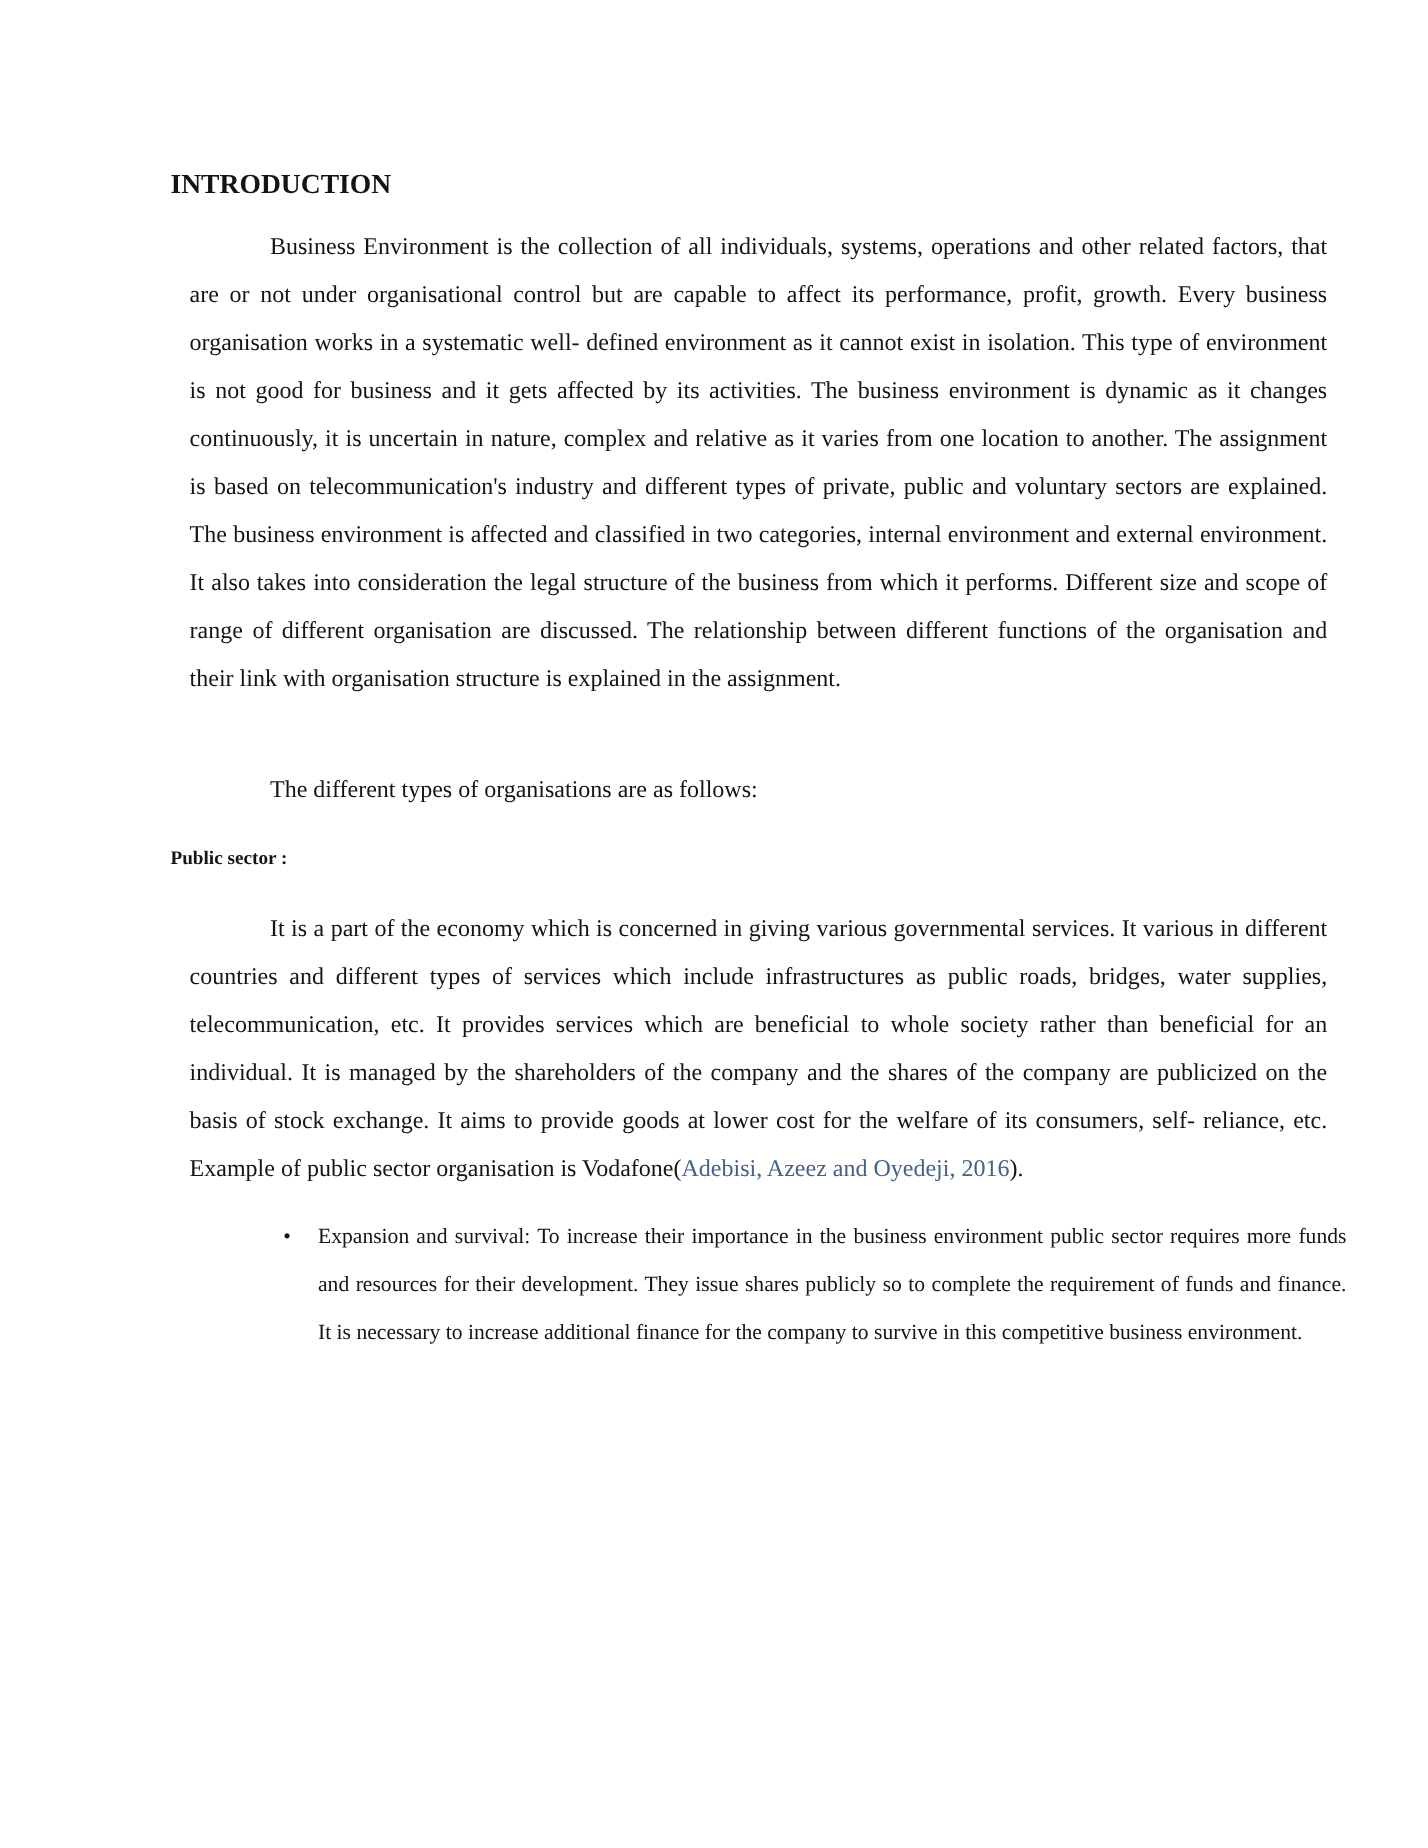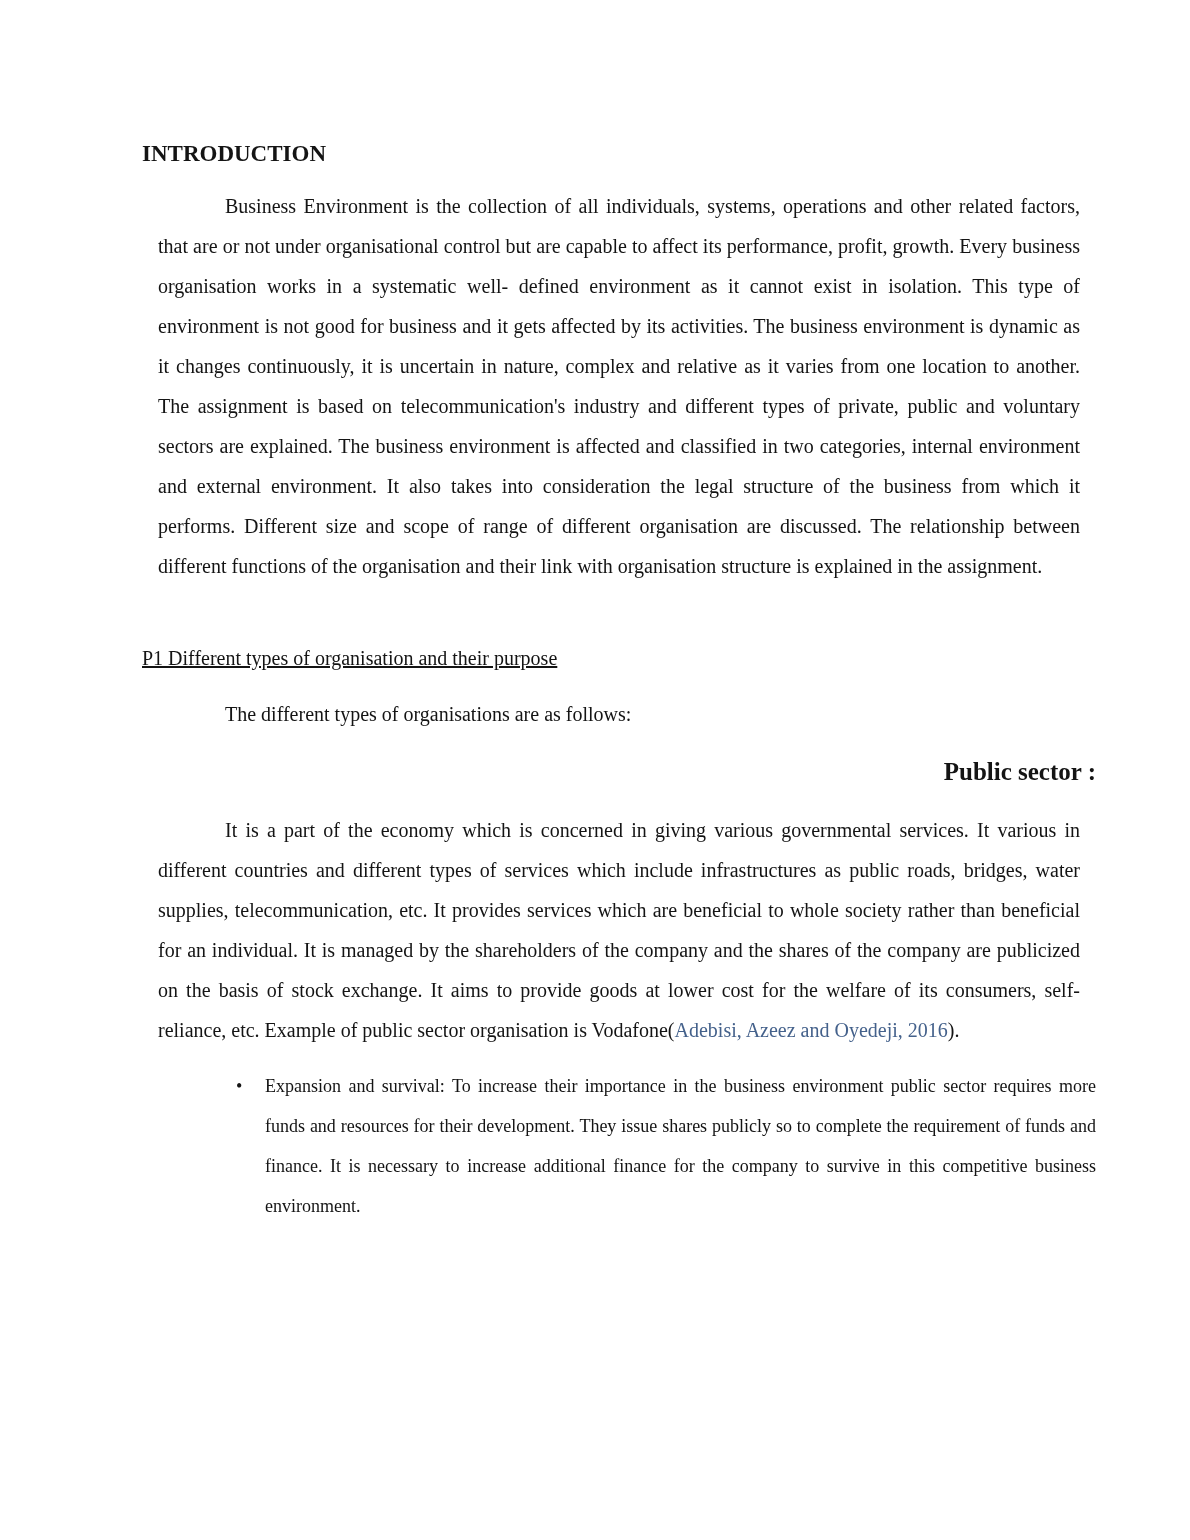--- a/index.html
+++ b/index.html
@@ -7,21 +7,21 @@
     padding: 0;
     background: #ffffff;
   }
   .page {
     position: relative;
     width: 1190px;
     height: 1371px;
     margin: 0 auto;
     background: #ffffff;
     box-sizing: border-box;
-    padding: 138px 94px 0 142px;
+    padding: 138px 68px 0 142px;
     font-family: "Liberation Serif", "DejaVu Serif", serif;
     color: #141414;
     overflow: hidden;
   }
   .doc-h1 {
     font-size: 23px;
     font-weight: bold;
     line-height: 32px;
     margin: 0 0 16px 0;
   }
@@ -38,25 +38,24 @@
     margin-bottom: 52px;
   }
   .p1-heading {
     font-size: 20px;
     font-weight: normal;
     line-height: 40px;
     text-decoration: underline;
     margin: 0;
   }
   .ps-heading {
-    font-size: 25px;
+    font-size: 16px;
     font-weight: bold;
     line-height: 44px;
     margin: 0;
-    text-align: right;
   }
   .bullet-list {
     list-style: none;
     margin: 6px 0 0 0;
     padding: 0;
   }
   .bullet-list li {
     position: relative;
     padding-left: 123px;
     font-size: 18px;
@@ -80,21 +79,20 @@
 </style>
 </head>
 <body>
 
 <div class="page">
 
   <h1 class="doc-h1">INTRODUCTION</h1>
 
   <p class="body-text first-indent intro-para">Business Environment is the collection of all individuals, systems, operations and other related factors, that are or not under organisational control but are capable to affect its performance, profit, growth. Every business organisation works in a systematic well- defined environment as it cannot exist in isolation. This type of environment is not good for business and it gets affected by its activities. The business environment is dynamic as it changes continuously, it is uncertain in nature, complex and relative as it varies from one location to another. The assignment is based on telecommunication's industry and different types of private, public and voluntary sectors are explained. The business environment is affected and classified in two categories, internal environment and external environment. It also takes into consideration the legal structure of the business from which it performs. Different size and scope of range of different organisation are discussed. The relationship between different functions of the organisation and their link with organisation structure is explained in the assignment.</p>
 
-  <h2 class="p1-heading">P1 Different types of organisation and their purpose</h2>
 
   <p class="body-text first-indent">The different types of organisations are as follows:</p>
 
   <h2 class="ps-heading">Public sector :</h2>
 
   <p class="body-text first-indent"><span>It is a part of the economy which is concerned in giving various governmental services. It various in different countries and different types of services which include infrastructures as public roads, bridges, water supplies, telecommunication, etc. It provides services which are beneficial to whole society rather than beneficial for an individual. It is managed by the shareholders of the company and the shares of the company are publicized on the basis of stock exchange. It aims to provide goods at lower cost for the welfare of its consumers, self- reliance, etc. Example of public sector organisation is Vodafone(</span><span style="color: rgb(68, 97, 139);">Adebisi, Azeez  and Oyedeji, 2016</span><span>).</span></p>
 
   <ul class="bullet-list">
     <li>Expansion and survival: To increase their importance in the business environment public sector requires more funds and resources for their development. They issue shares publicly so to complete the requirement of funds and finance. It is necessary to increase additional finance for the company to survive in this competitive business environment.</li>
   </ul>

